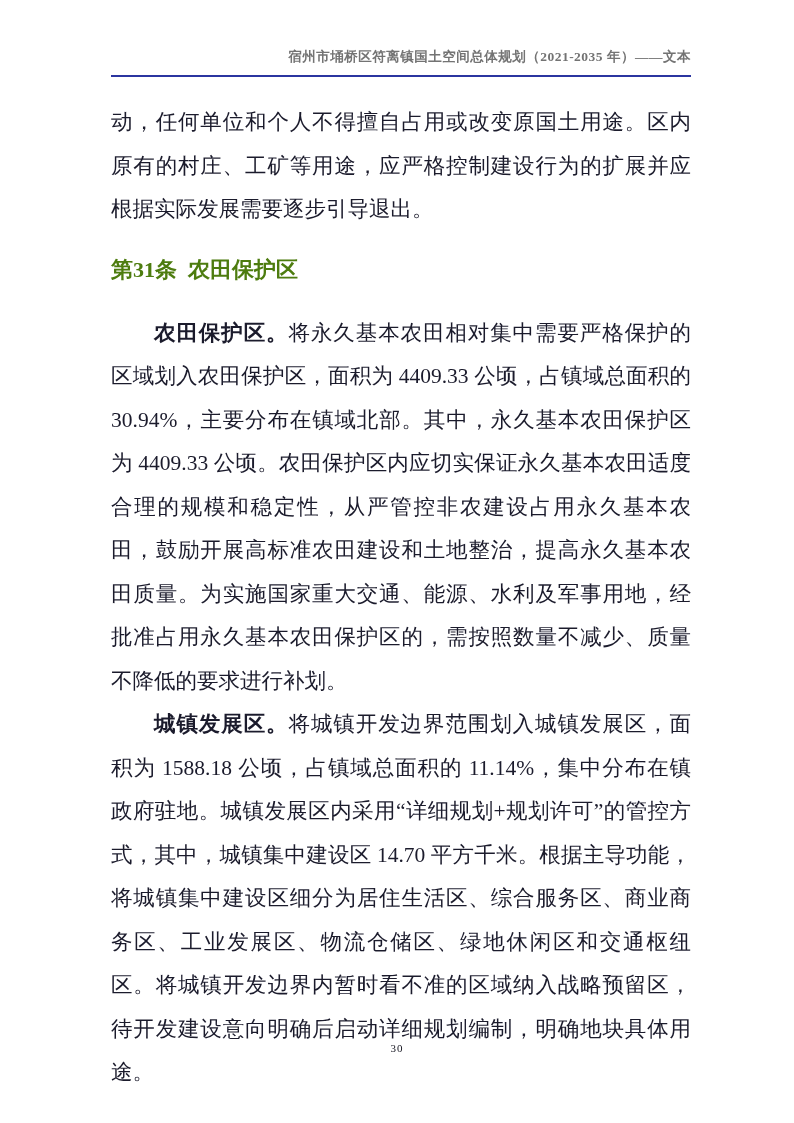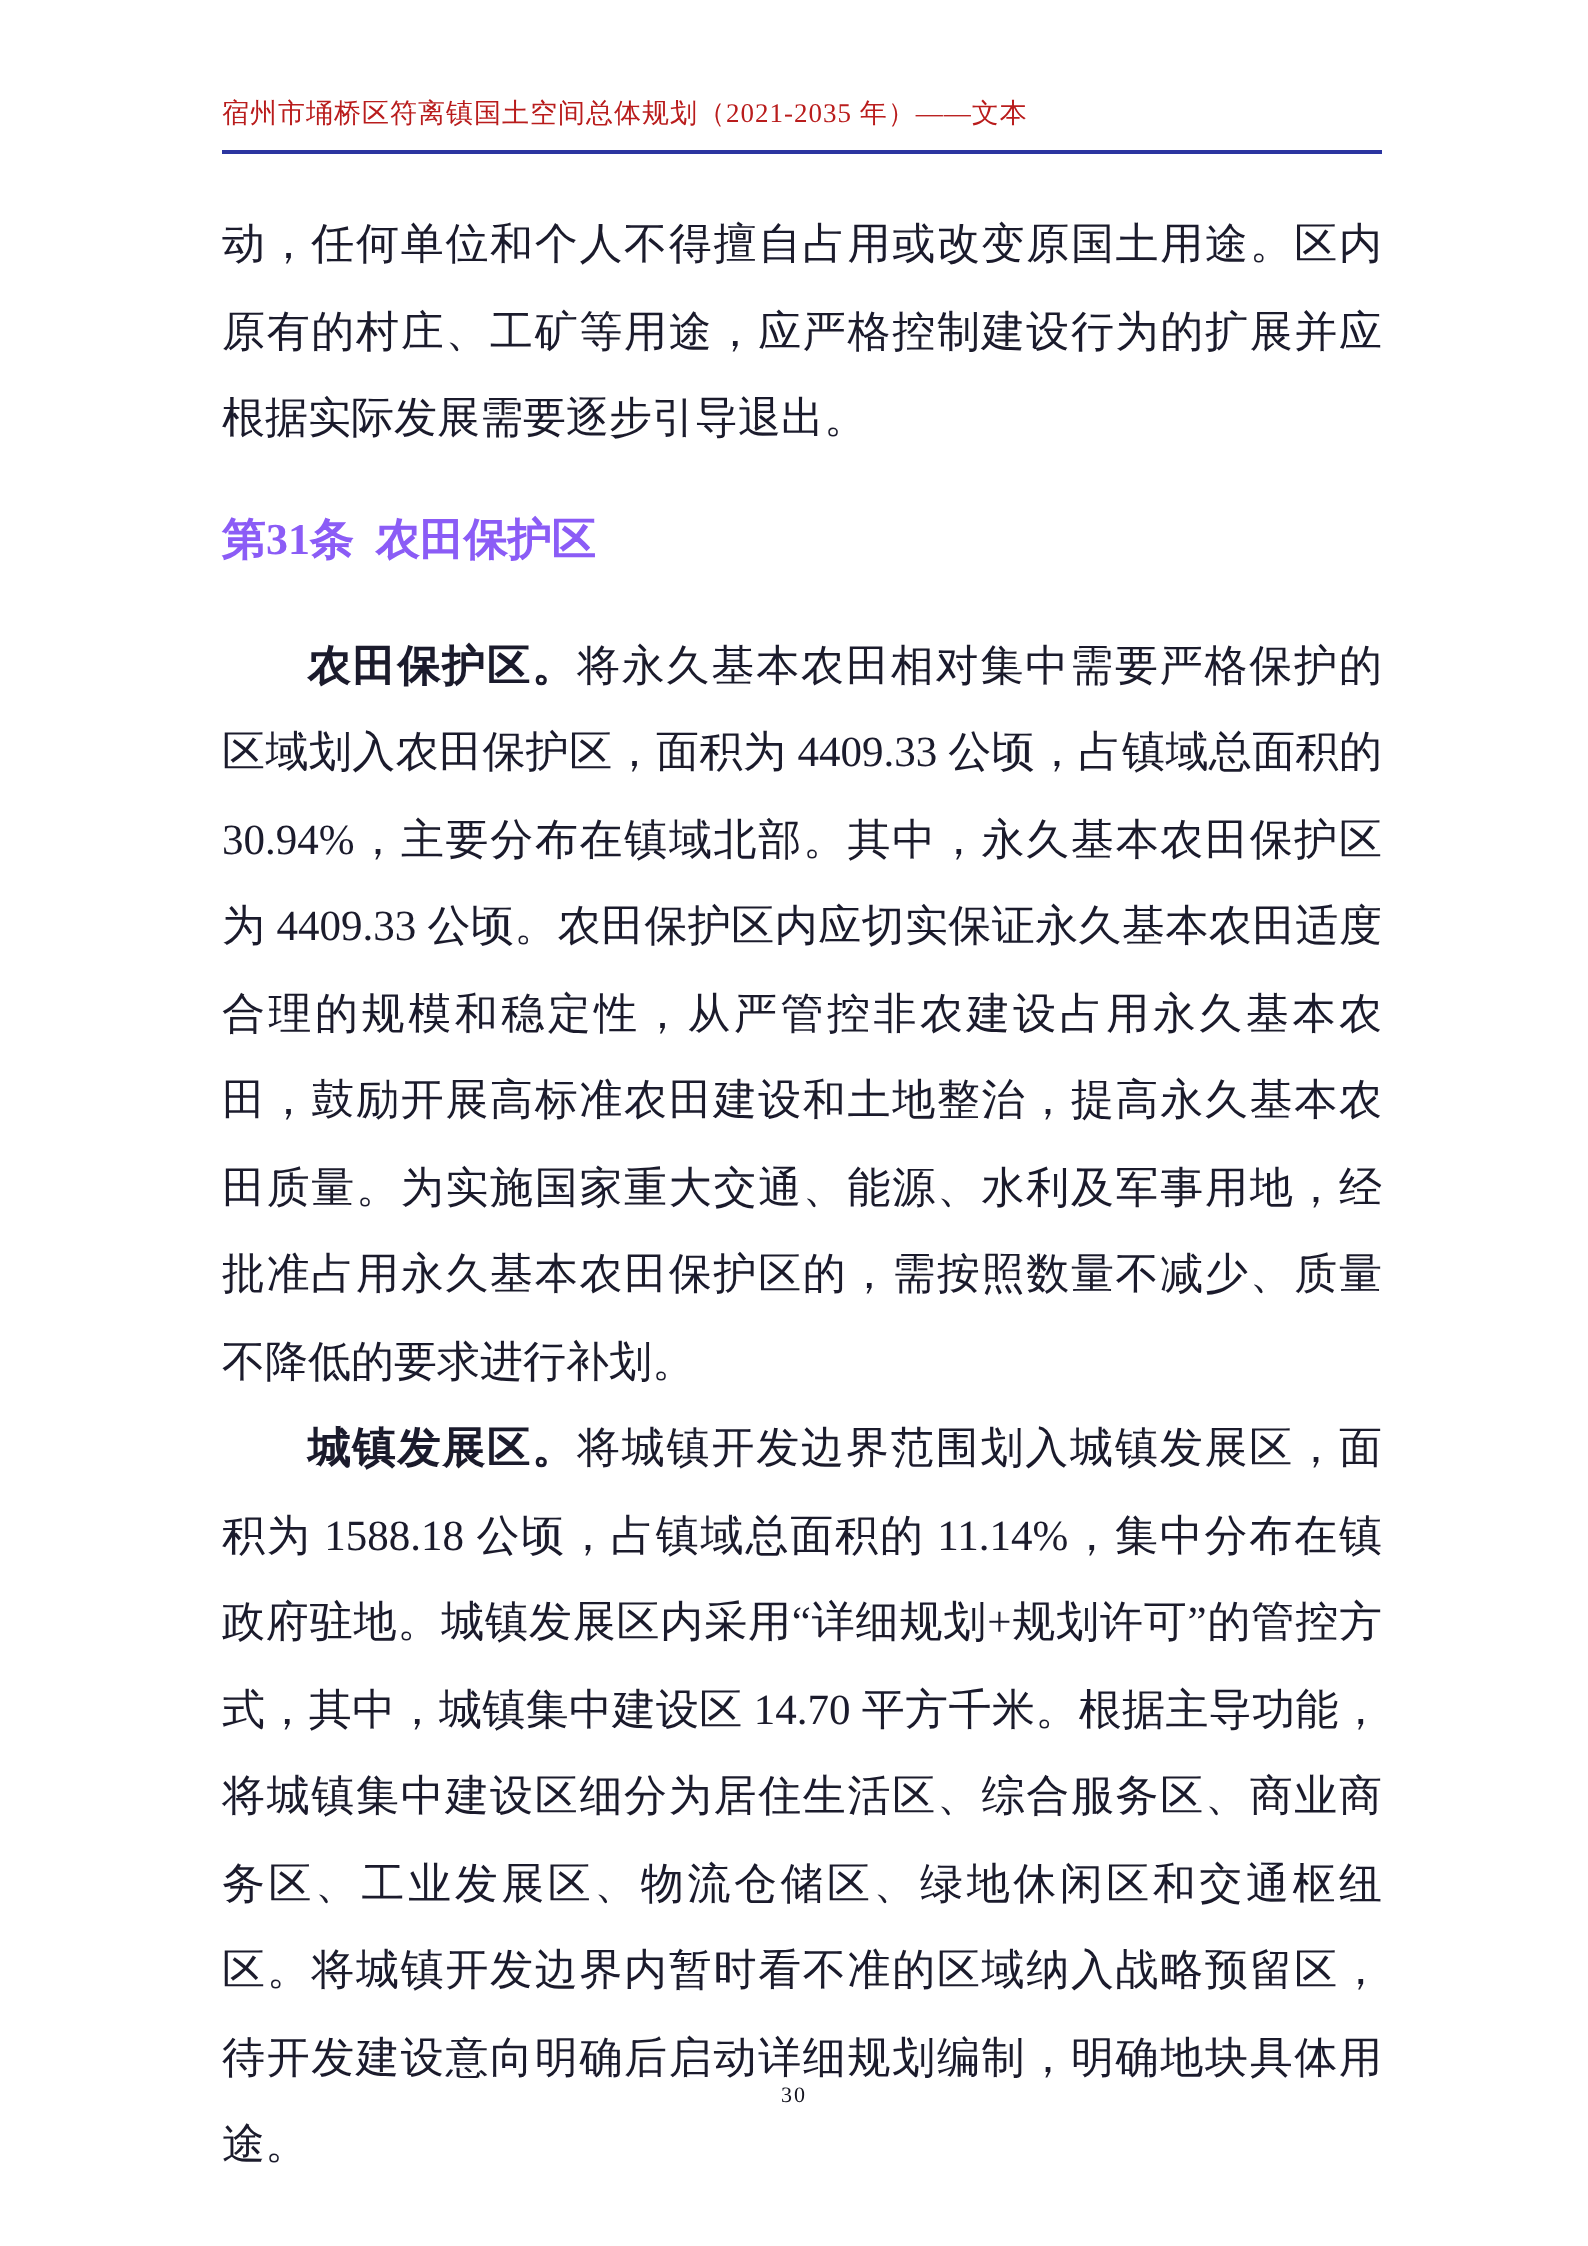--- a/index.html
+++ b/index.html
@@ -18,43 +18,45 @@
     padding: 0 103px 0 111px;
   }
   
   .doc-header {
     padding-top: 48px;
     padding-bottom: 9px;
     border-bottom: 2px solid #2b35a0;
   }
   .doc-header .title {
     display: block;
+    text-align: right;
     font-size: 13.5px;
     letter-spacing: 0.5px;
-    color: #b91c1c;
+    color: #737373;
     font-family: "Liberation Serif", "DejaVu Serif", serif;
+    font-weight: bold;
   }
   
   .doc-body {
     padding-top: 24px;
     color: #1b1b2c;
   }
   .para {
     font-size: 21.5px;
     line-height: 43.5px;
     text-align: justify;
     text-justify: inter-ideograph;
     color: #1b1b2c;
   }
   .para.indent { text-indent: 2em; }
   .lead { font-weight: bold; }
   .section-heading {
     font-size: 22px;
     font-weight: bold;
-    color: #8b5cf6;
+    color: #4d7c0f;
     margin-top: 23px;
     margin-bottom: 27px;
     white-space: pre-wrap;
   }
   .intro { margin-bottom: 0; }
   .section-body { margin: 0; font-family: Liberation Serif, serif; }
   
   .page-footer {
     position: absolute;
     left: 0;

